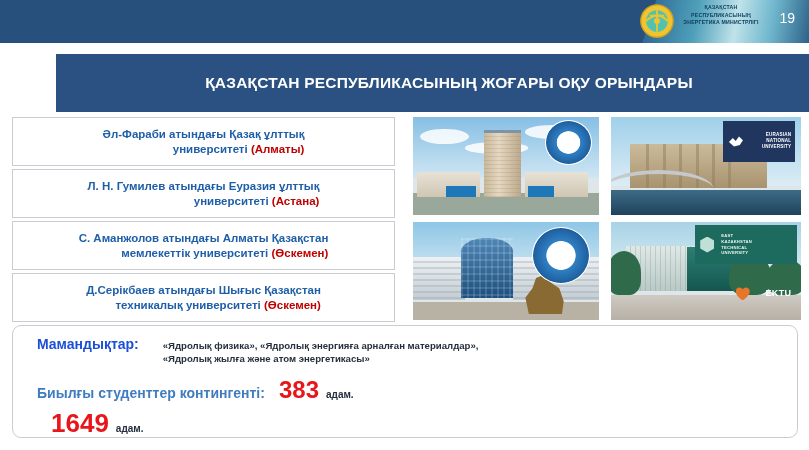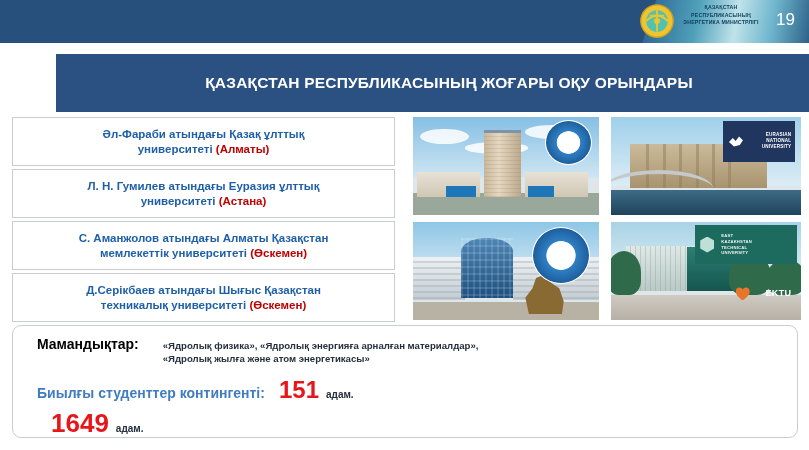--- a/index.html
+++ b/index.html
@@ -32,21 +32,21 @@
   .emblem{
     position:absolute;left:24px;top:3px;width:36px;height:36px;
   }
   .emblem-txt{
     position:absolute;left:64px;top:4px;width:84px;
     color:#0e3a5c;font-size:5.2px;font-weight:bold;line-height:7.6px;
     text-align:center;letter-spacing:.2px;
   }
   .page-num{
     position:absolute;right:14px;top:10px;
-    color:#ffffff;font-size:17px;font-weight:normal;
+    color:#ffffff;font-size:14px;font-weight:normal;
   }
 
   
   .title-bar{
     position:absolute;left:12px;top:54px;width:786px;height:58px;
     background:#2b5182;
     display:flex;align-items:center;justify-content:center;margin-left:44px;
   }
   .title-bar span{
     color:#ffffff;font-size:15.5px;font-weight:bold;letter-spacing:.2px;
@@ -56,21 +56,21 @@
   
   .uni-col{
     position:absolute;left:12px;top:117px;width:383px;
   }
   .uni-box{
     box-sizing:border-box;
     width:383px;height:49px;margin-bottom:3px;
     border:1px solid #c9ccd1;
     background:#ffffff;
     display:flex;align-items:center;justify-content:center;
-    text-align:center;
+    text-align:right;
     padding:8px 6px;
   }
   .uni-box .line{
     color:#1f5fa8;font-size:11.5px;font-weight:bold;line-height:15px;
   }
   .uni-box .city{color:#c00000;}
 
   
   .photo-grid{
     position:absolute;left:413px;top:117px;width:388px;height:203px;
@@ -161,21 +161,21 @@
     background:#e8762a;
     clip-path:path("M7 13 C1 8.6 0 6 0 4 C0 1.6 1.8 0 3.7 0 C5.2 0 6.4 0.9 7 2 C7.6 0.9 8.8 0 10.3 0 C12.2 0 14 1.6 14 4 C14 6 13 8.6 7 13 Z");}
 
   
   .info-panel{
     box-sizing:border-box;
     position:absolute;left:12px;top:325px;width:786px;height:113px;
     border:1px solid #c9ccd1;border-radius:9px;background:#ffffff;
   }
   .row-spec{position:absolute;left:24px;top:10px;width:740px;display:flex;}
-  .spec-label{color:#000000;font-size:14px;font-weight:bold;white-space:nowrap;}
+  .spec-label{color:#1d4ed8;font-size:14px;font-weight:bold;white-space:nowrap;}
   .spec-value{color:#25303d;font-size:9.6px;font-weight:bold;line-height:13px;
     margin-left:24px;padding-top:3px;}
   .row-count{position:absolute;left:24px;top:50px;display:flex;align-items:baseline;}
   .row-grad{position:absolute;left:24px;top:82px;display:flex;align-items:baseline;}
   .lbl-blue{color:#3f7cc0;font-size:14px;font-weight:bold;}
   .num-red{color:#e8161a;font-size:24px;font-weight:bold;margin-left:14px;}
   .num-red.big{font-size:26px;}
   .unit{color:#25303d;font-size:10px;font-weight:bold;margin-left:7px;}
 </style>
 </head>
@@ -308,21 +308,21 @@
     <div class="row-spec">
       <div class="spec-label">Мамандықтар:</div>
       <div class="spec-value">
         <span>«Ядролық физика», «Ядролық энергияға арналған материалдар»,</span><br>
         <span>«Ядролық жылға және атом энергетикасы»</span>
       </div>
     </div>
 
     <div class="row-count">
       <span class="lbl-blue">Биылғы студенттер контингенті:</span>
-      <span class="num-red">151</span>
+      <span class="num-red">383</span>
       <span class="unit">адам.</span>
     </div>
 
     <div class="row-grad">
       <span class="num-red big">1649</span>
       <span class="unit">адам.</span>
     </div>
   </div>
 
 </div>

